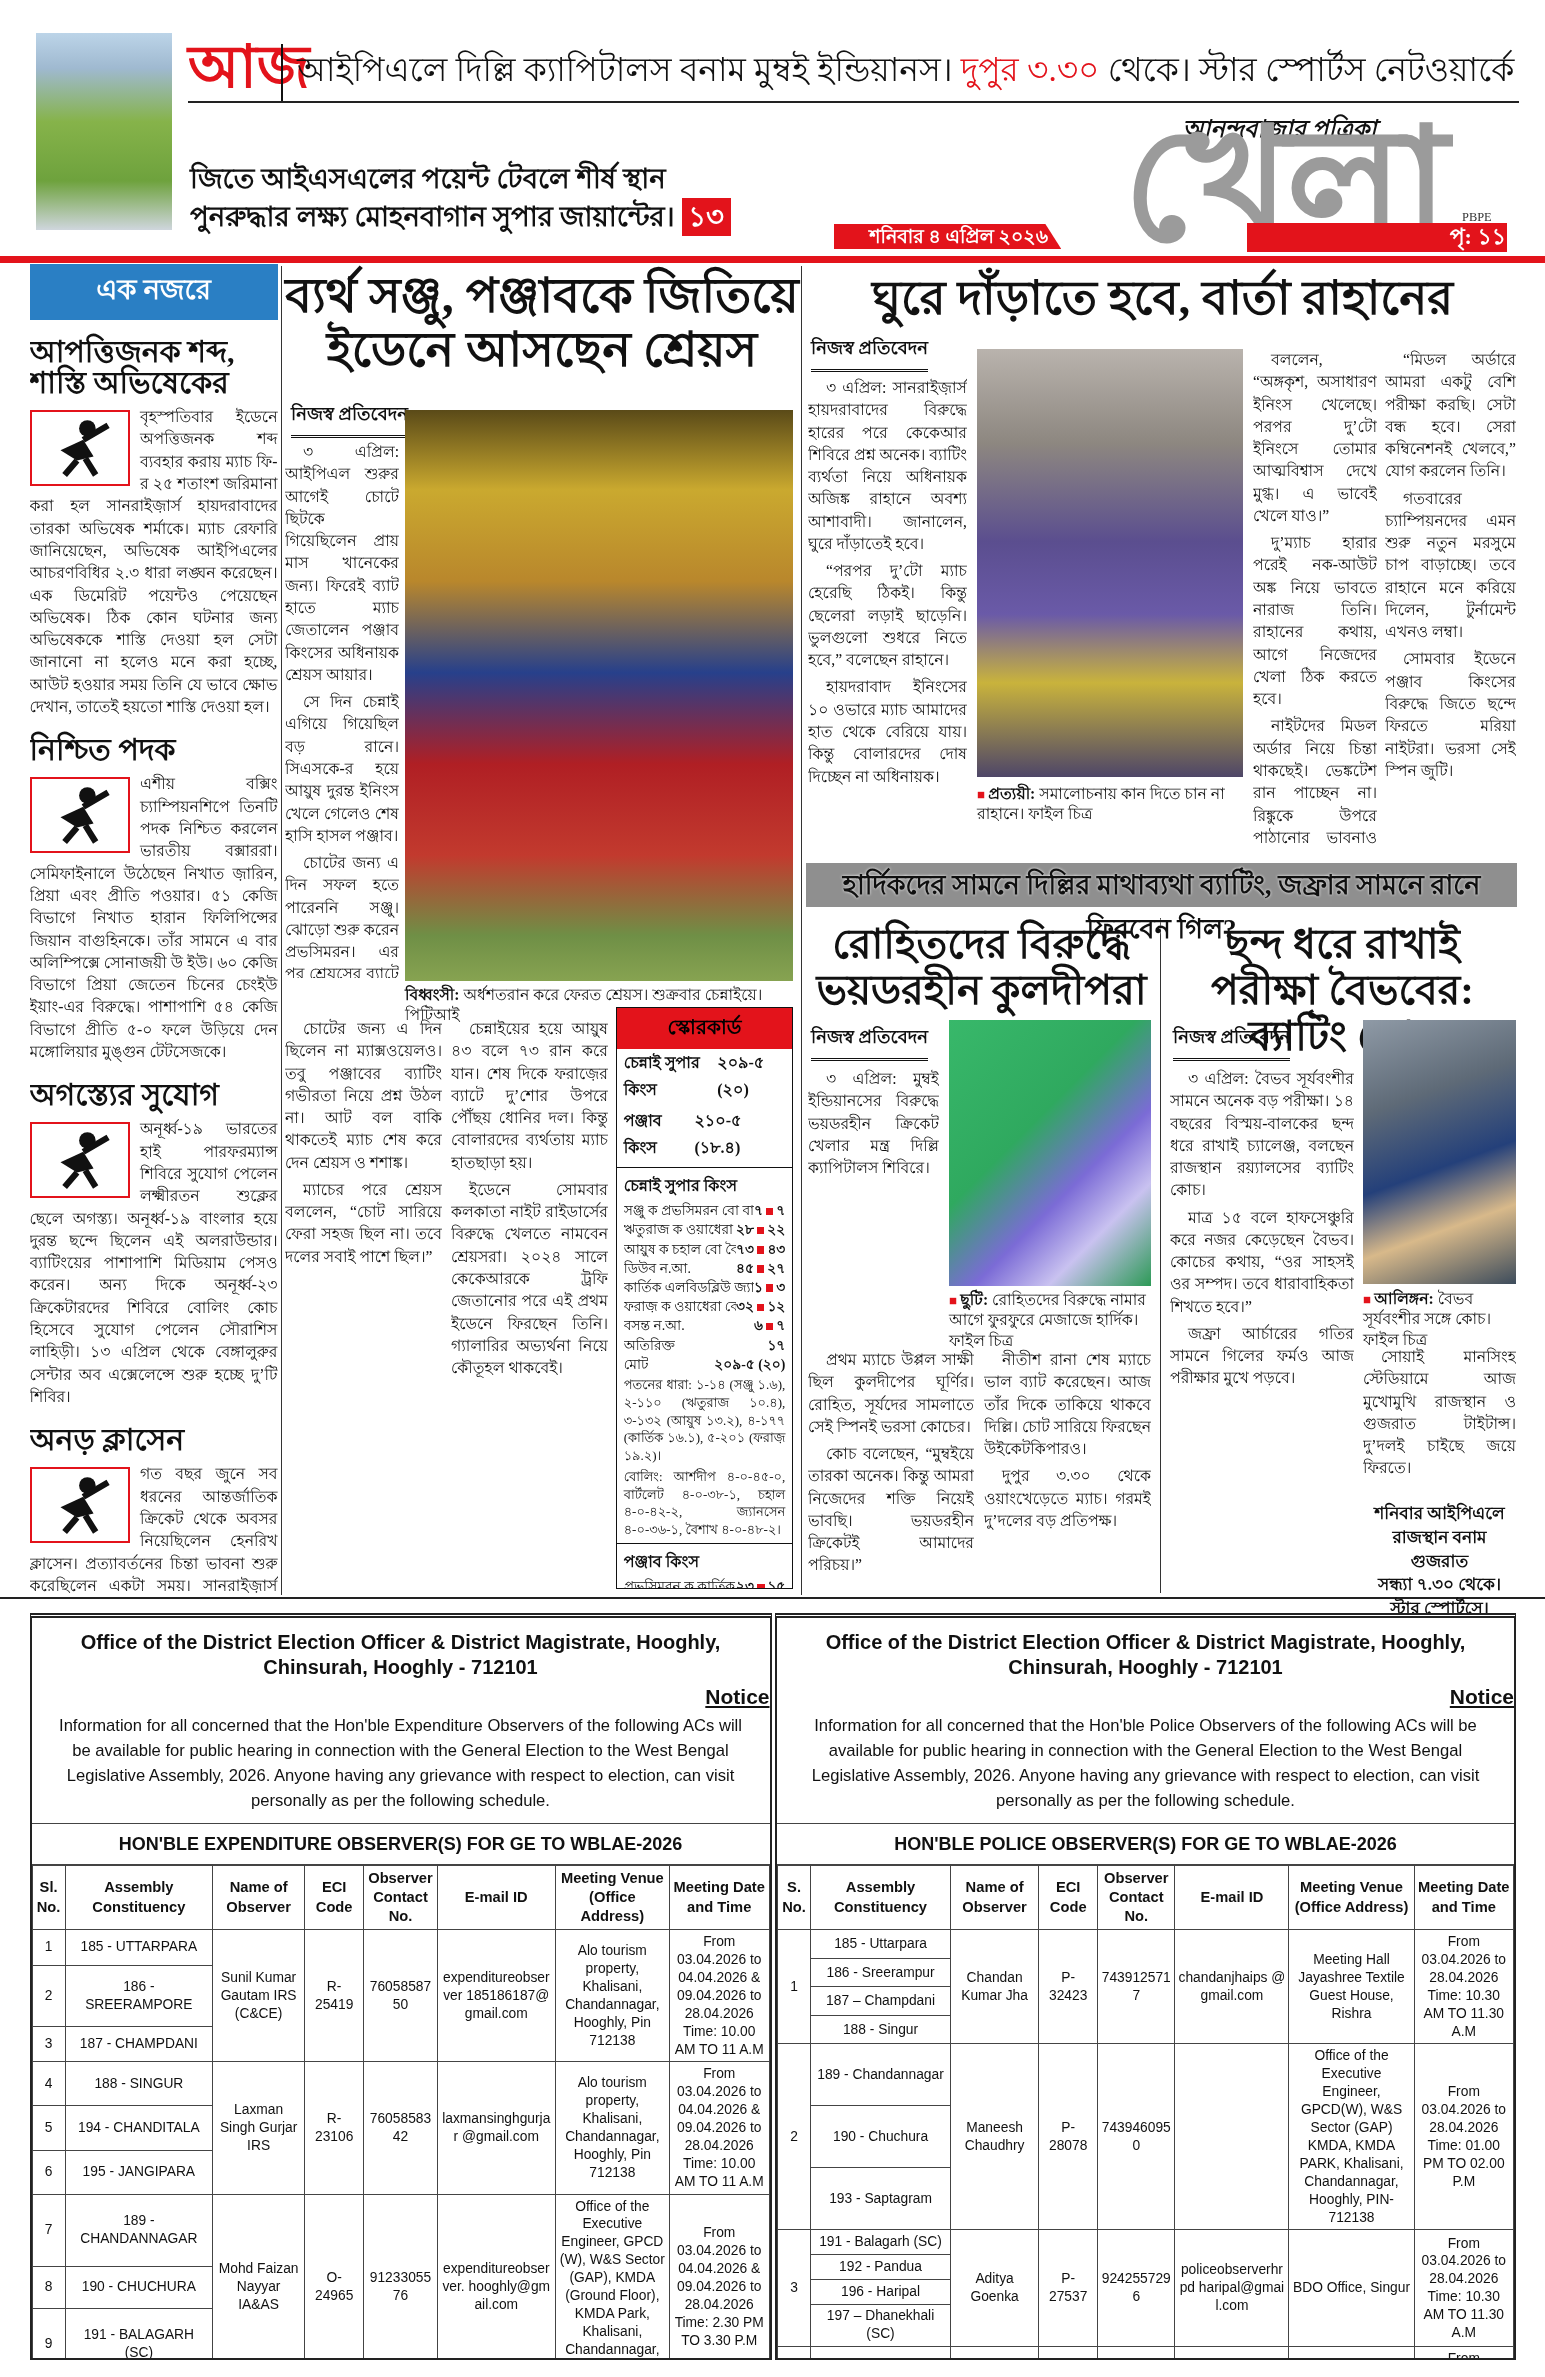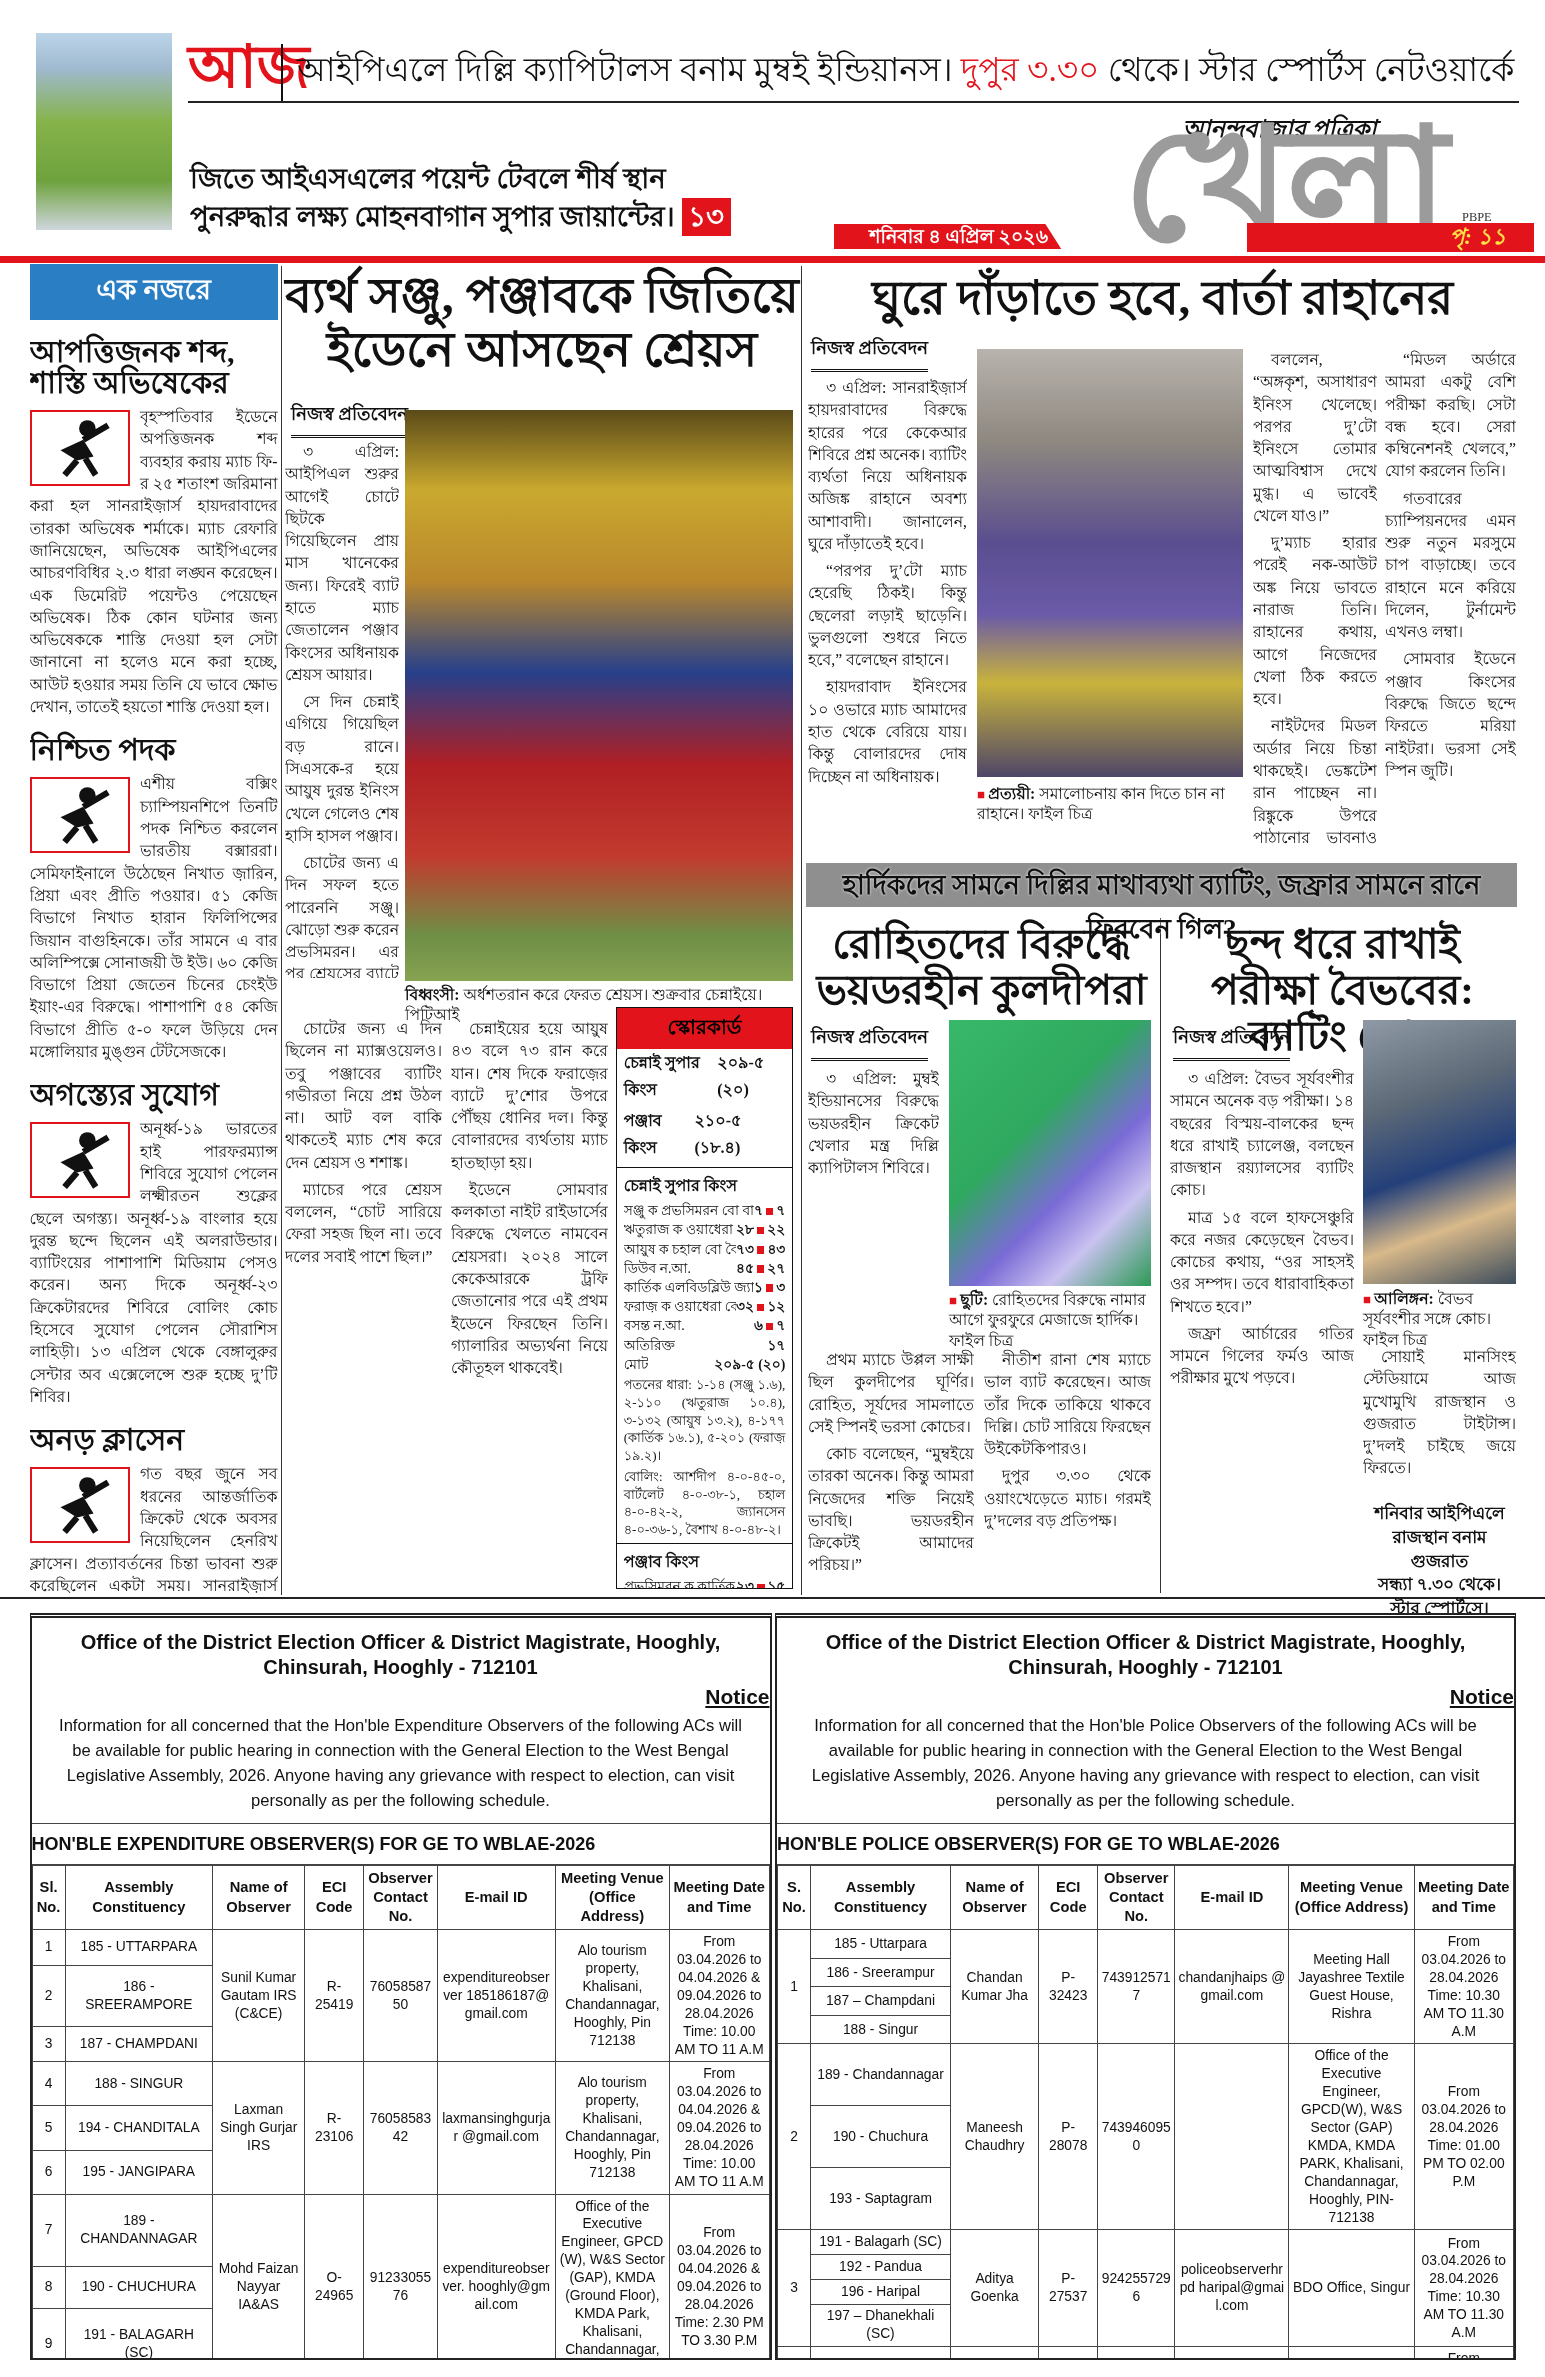--- a/index.html
+++ b/index.html
@@ -15,21 +15,21 @@
   #aaj{font-size:59px;font-weight:bold;color:#e3131b;line-height:1;}
   #banner-line{font-size:33px;line-height:1.2;white-space:nowrap;}
   .red{color:#e3131b;}
   #subhead1{font-size:34px;font-weight:bold;line-height:1.1;}
   .subhead2{font-size:27.6px;font-weight:bold;line-height:1.3;}
   #pageref{display:inline-block;background:#e3131b;color:#fff;padding:1px 6.7px;font-weight:bold;}
   #paper-name{font-size:24px;font-weight:bold;text-align:center;font-style:italic;}
   #khela{font-size:157px;font-weight:bold;color:#9b9b9b;line-height:0.82;letter-spacing:-3.8px;}
   #date-strip{background:#e3131b;color:#fff;font-size:19px;font-weight:bold;line-height:25px;
               text-align:right;padding-right:13.3px;clip-path:polygon(0 0,93% 0,100% 100%,0 100%);}
-  #page-box{background:#e3131b;color:#fde047;font-size:22px;font-weight:bold;line-height:28.5px;text-align:right;padding-right:28px;font-style:italic;}
+  #page-box{background:#e3131b;color:#ffffff;font-size:22px;font-weight:bold;line-height:28.5px;text-align:right;padding-right:1px;}
   #pbpe{font-size:12.4px;color:#333;}
   #red-band{background:#e3131b;}
   
   #rail-title{background:#2a7fc4;color:#fff;font-size:27.6px;font-weight:bold;text-align:center;padding:4.8px 0;}
   .rail-h{font-size:30px;font-weight:bold;margin:16px 0 7.6px 0;line-height:1.05;}
   .rail-item{overflow:hidden;}
   .icon-box{float:left;width:100px;height:76px;border:2.4px solid #e3131b;margin:3.8px 10.5px 3.8px 0;display:block;padding:2.9px;box-sizing:border-box;}
   .rail-body{font-size:15.7px;line-height:1.42;text-align:justify;}
   
   .headline{font-weight:bold;text-align:center;line-height:1.12;}
@@ -50,21 +50,21 @@
   .sc-n{white-space:nowrap;overflow:hidden;}
   .sc-v{white-space:nowrap;font-weight:bold;}
   .sq{display:inline-block;width:7.6px;height:7.6px;background:#e3131b;margin:0 2.9px;}
   .sc-note{font-size:13px;line-height:1.35;padding:1.9px 6.7px;text-align:justify;margin:0;}
   
   .notice-box{border:2.4px solid #222;border-top:5.7px double #222;box-sizing:border-box;background:#fff;overflow:hidden;
               font-family:"Liberation Sans","DejaVu Sans",sans-serif;}
   .nb-title{font-size:20px;font-weight:bold;text-align:center;margin:12.4px 14.3px 2.9px 14.3px;line-height:1.25;}
   .nb-notice{font-size:21px;font-weight:bold;text-align:right;text-decoration:underline;margin:4.8px 0;}
   .nb-intro{font-size:16.6px;text-align:center;margin:3.8px 19px 9.5px 19px;line-height:1.5;}
-  .nb-sub{border:1.4px solid #444;border-left:none;border-right:none;font-size:18px;font-weight:bold;text-align:left;padding:9.5px 0;}
+  .nb-sub{border:1.4px solid #444;border-left:none;border-right:none;font-size:18px;font-weight:bold;text-align:center;padding:9.5px 0;}
   table.nt{width:100%;border-collapse:collapse;table-layout:fixed;}
   table.nt th,table.nt td{border:1.4px solid #444;font-size:13.8px;text-align:center;padding:2.9px 2.9px;line-height:1.3;
        overflow:hidden;word-wrap:break-word;}
   table.nt th{font-weight:bold;font-size:14.7px;}
   td.ac{text-align:left;padding-left:6.7px;}
   td.em{word-break:break-all;font-size:13.3px;}
 </style>
 </head>
 <body>
 

